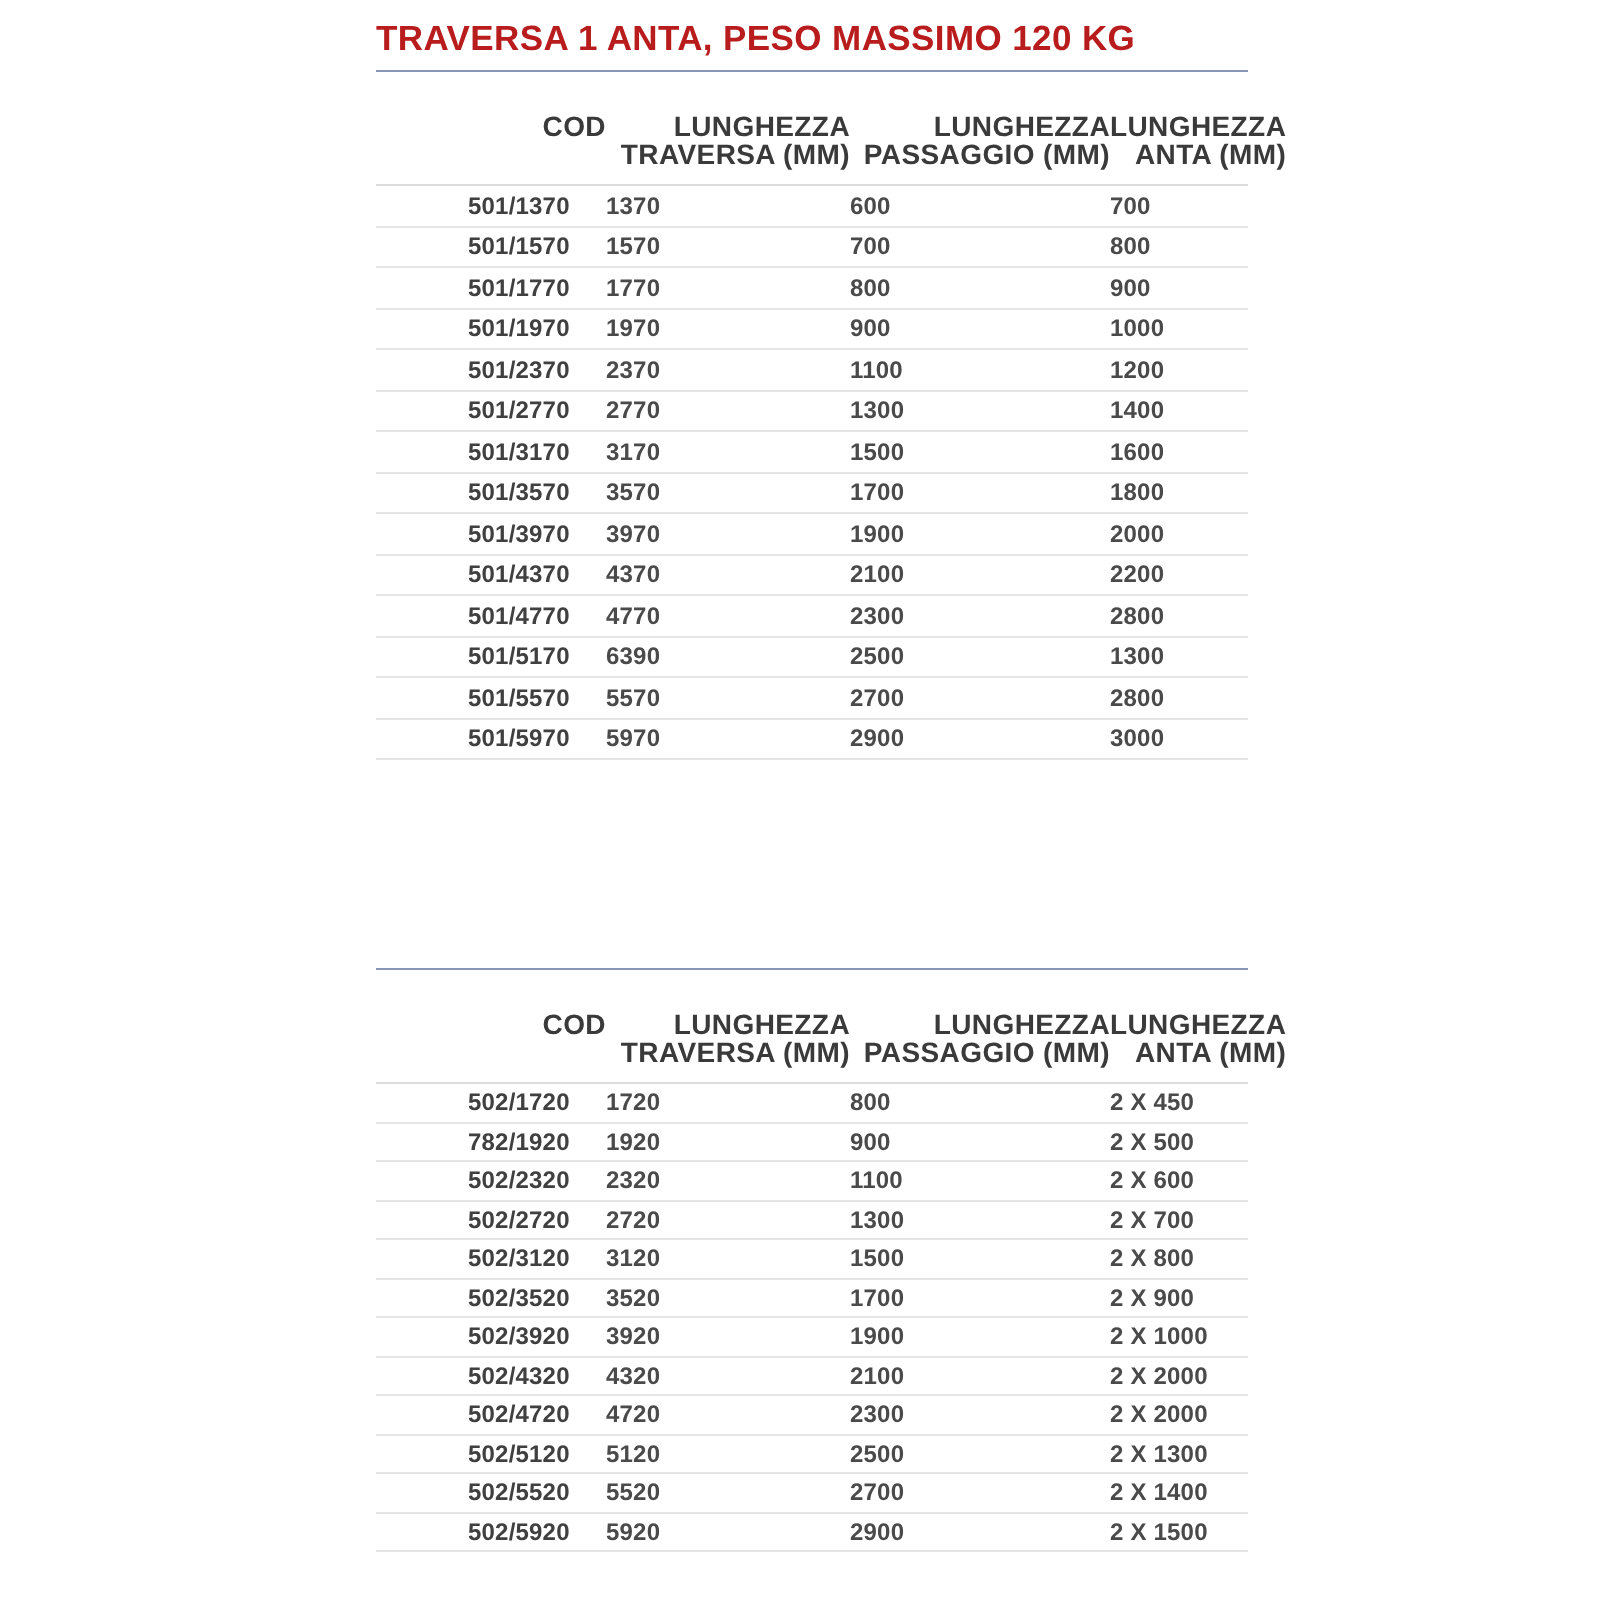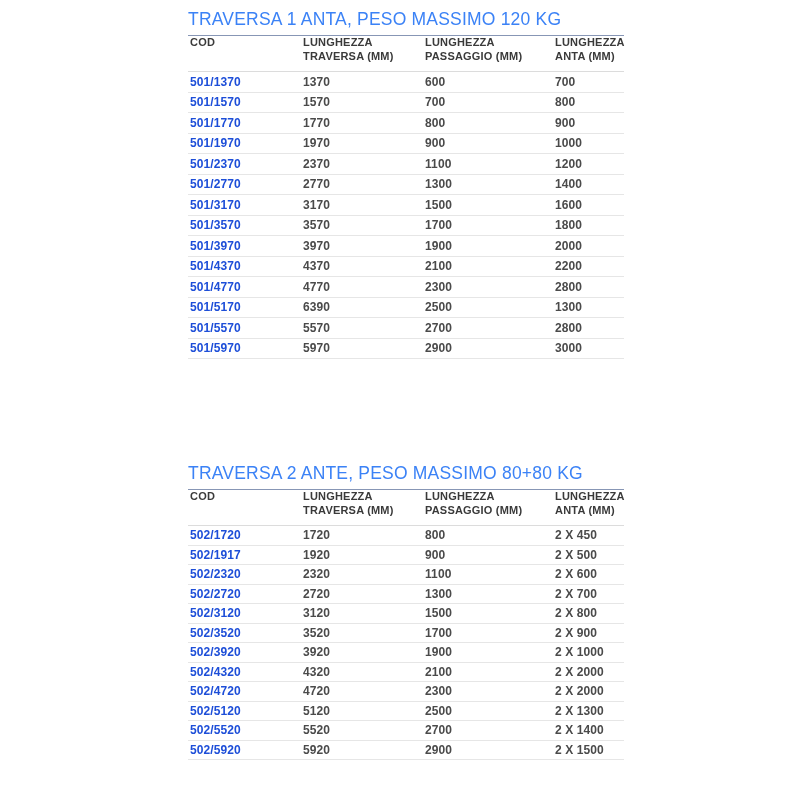--- a/index.html
+++ b/index.html
@@ -15,61 +15,63 @@
     position: absolute;
     left: 188px;
     top: 0;
     width: 436px;
   }
   .section { --rh: 19.5px; }
   .section.second { --rh: 18.5px; margin-top: 104px; }
   .section-title {
     margin-top: 9px;
     font-size: 17.5px;
-    font-weight: normal;
+    font-weight: bold;
     letter-spacing: 0.2px;
-    color: #3b82f6;
+    color: #b91c1c;
     line-height: 20px;
     white-space: nowrap;
   }
   .title-underline {
     margin-top: 6px;
     height: 0;
     border-top: 1px solid #8796b5;
   }
   .thead {
     display: grid;
     grid-template-columns: 113px 122px 130px 1fr;
     padding-left: 2px;
-    font-size: 11px;
+    margin-top: 21px;
+    font-size: 14px;
     font-weight: bold;
     color: #3a3a3a;
     line-height: 13.5px;
     letter-spacing: 0.2px;
+    text-align: right;
   }
   .thead .hcell { white-space: nowrap; }
   .head-sep {
     margin-top: 8px;
     height: 0;
     border-top: 1px solid #dcdcdc;
   }
   .trow {
     display: grid;
     grid-template-columns: 113px 122px 130px 1fr;
     padding-left: 2px;
     align-items: center;
     height: var(--rh);
     border-bottom: 1px solid #e6e6e6;
     font-size: 12px;
     font-weight: bold;
     color: #4a4a4a;
     letter-spacing: 0.1px;
     white-space: nowrap;
   }
-  .trow .cod { color: #1d4ed8; }
+  .trow .cod { color: #404040; margin-left: 44px; }
 </style>
 </head>
 <body>
 
 <div class="content">
 
   <div class="section first">
     <div class="section-title">TRAVERSA 1 ANTA, PESO MASSIMO 120 KG</div>
     <div class="title-underline"></div>
     <div class="thead">
@@ -161,38 +163,37 @@
         <div class="trow">
           <div class="cell cod">501/5970</div>
           <div class="cell">5970</div>
           <div class="cell">2900</div>
           <div class="cell">3000</div>
         </div>
       </div>
   </div>
 
   <div class="section second">
-    <div class="section-title">TRAVERSA 2 ANTE, PESO MASSIMO 80+80 KG</div>
     <div class="title-underline"></div>
     <div class="thead">
         <div class="hcell">COD</div>
         <div class="hcell">LUNGHEZZA<br>TRAVERSA (MM)</div>
         <div class="hcell">LUNGHEZZA<br>PASSAGGIO (MM)</div>
         <div class="hcell">LUNGHEZZA<br>ANTA (MM)</div>
       </div>
     <div class="head-sep"></div>
     <div>
         <div class="trow">
           <div class="cell cod">502/1720</div>
           <div class="cell">1720</div>
           <div class="cell">800</div>
           <div class="cell">2 X 450</div>
         </div>
         <div class="trow">
-          <div class="cell cod">502/1917</div>
+          <div class="cell cod">782/1920</div>
           <div class="cell">1920</div>
           <div class="cell">900</div>
           <div class="cell">2 X 500</div>
         </div>
         <div class="trow">
           <div class="cell cod">502/2320</div>
           <div class="cell">2320</div>
           <div class="cell">1100</div>
           <div class="cell">2 X 600</div>
         </div>

